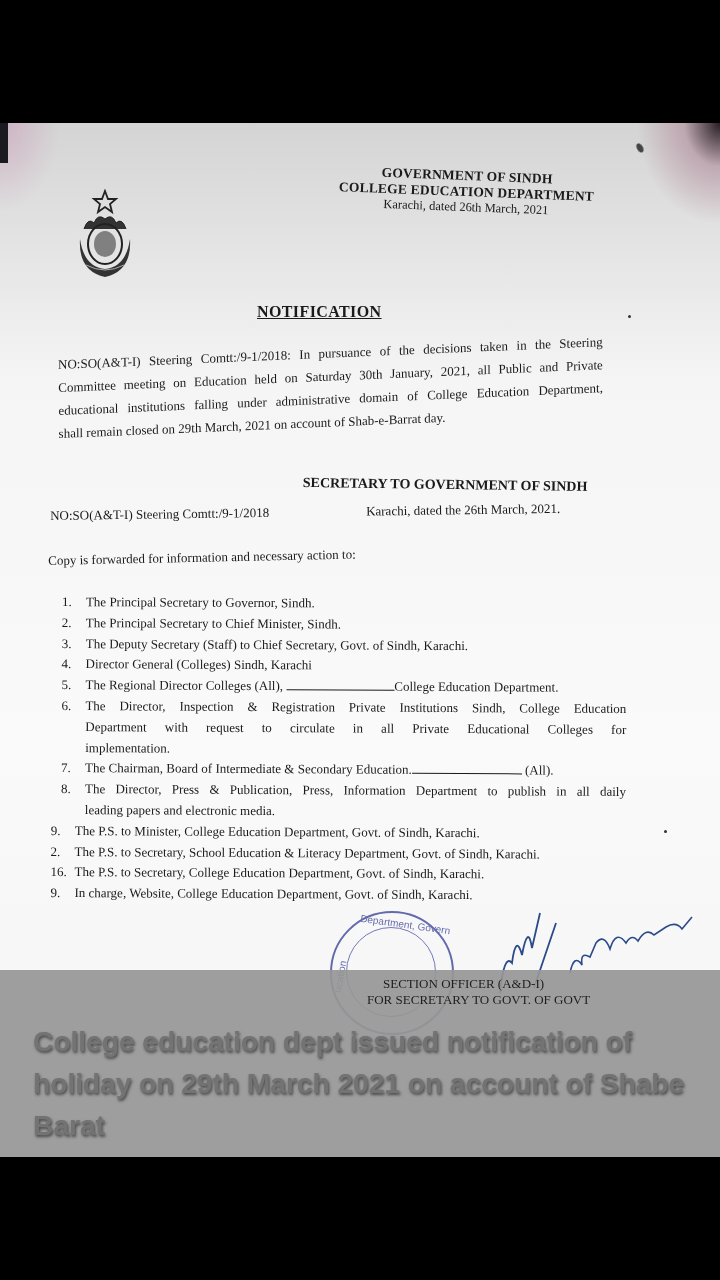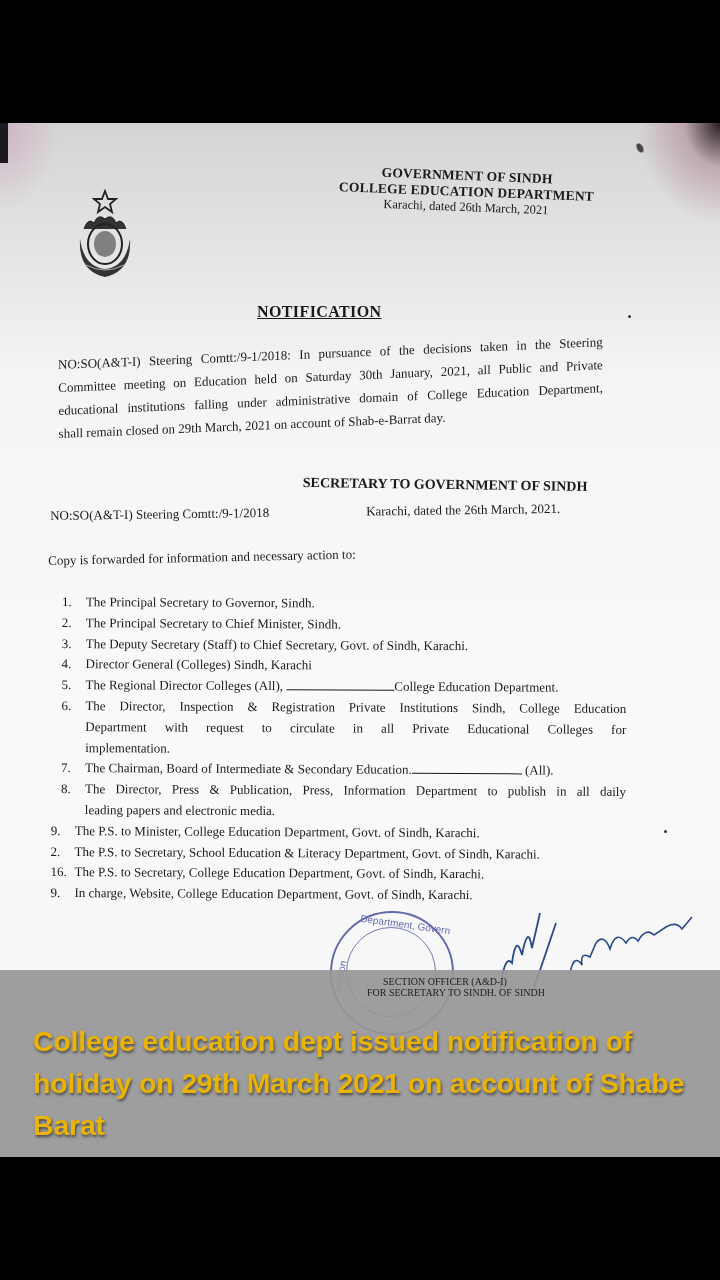--- a/index.html
+++ b/index.html
@@ -180,28 +180,28 @@
       background: rgba(150,150,150,0.92);
     }
     .caption-text {
       position: absolute;
       left: 33px; top: 1020px;
       width: 670px;
       font-family: "Liberation Sans", sans-serif;
       font-weight: bold;
       font-size: 28.5px;
       line-height: 42px;
-      color: #eab308;
+      color: #737373;
       text-shadow: 1px 2px 3px rgba(0,0,0,0.55);
       letter-spacing: -0.2px;
     }
     .overlay-officer {
       position: absolute;
       left: 367px; top: 6px;
-      font-size: 10px;
+      font-size: 13px;
       color: #1e1e1e;
       font-family: "Liberation Serif", serif;
     }
   </style>
 </head>
 <body>
 
 <div class="top-bar"></div>
 
 <div class="photo">
@@ -316,18 +316,18 @@
     <path d="M100,80 Q104,60 112,72 Q110,58 120,64 L126,50 Q134,40 140,56 Q146,36 156,50 Q162,40 168,48 Q176,34 184,42 L196,34 Q206,28 212,36 L222,24" fill="none" stroke="#2a4a8a" stroke-width="1.6"></path>
   </svg>
 
   <div class="edge-dot" style="left:628px; top:192px;"></div>
   <div class="edge-dot" style="left:664px; top:707px;"></div>
 </div>
 
 <div class="caption-overlay">
   <div class="overlay-officer">
     <div style="margin-left:16px">SECTION OFFICER (A&amp;D-I)</div>
-    <div>FOR SECRETARY TO SINDH. OF SINDH</div>
+    <div>FOR SECRETARY TO GOVT. OF GOVT</div>
   </div>
 </div>
 <div class="caption-text">College education dept issued notification of holiday on 29th March 2021 on account of Shabe Barat</div>
 
 <div class="bottom-bar"></div>
 
 </body></html>

